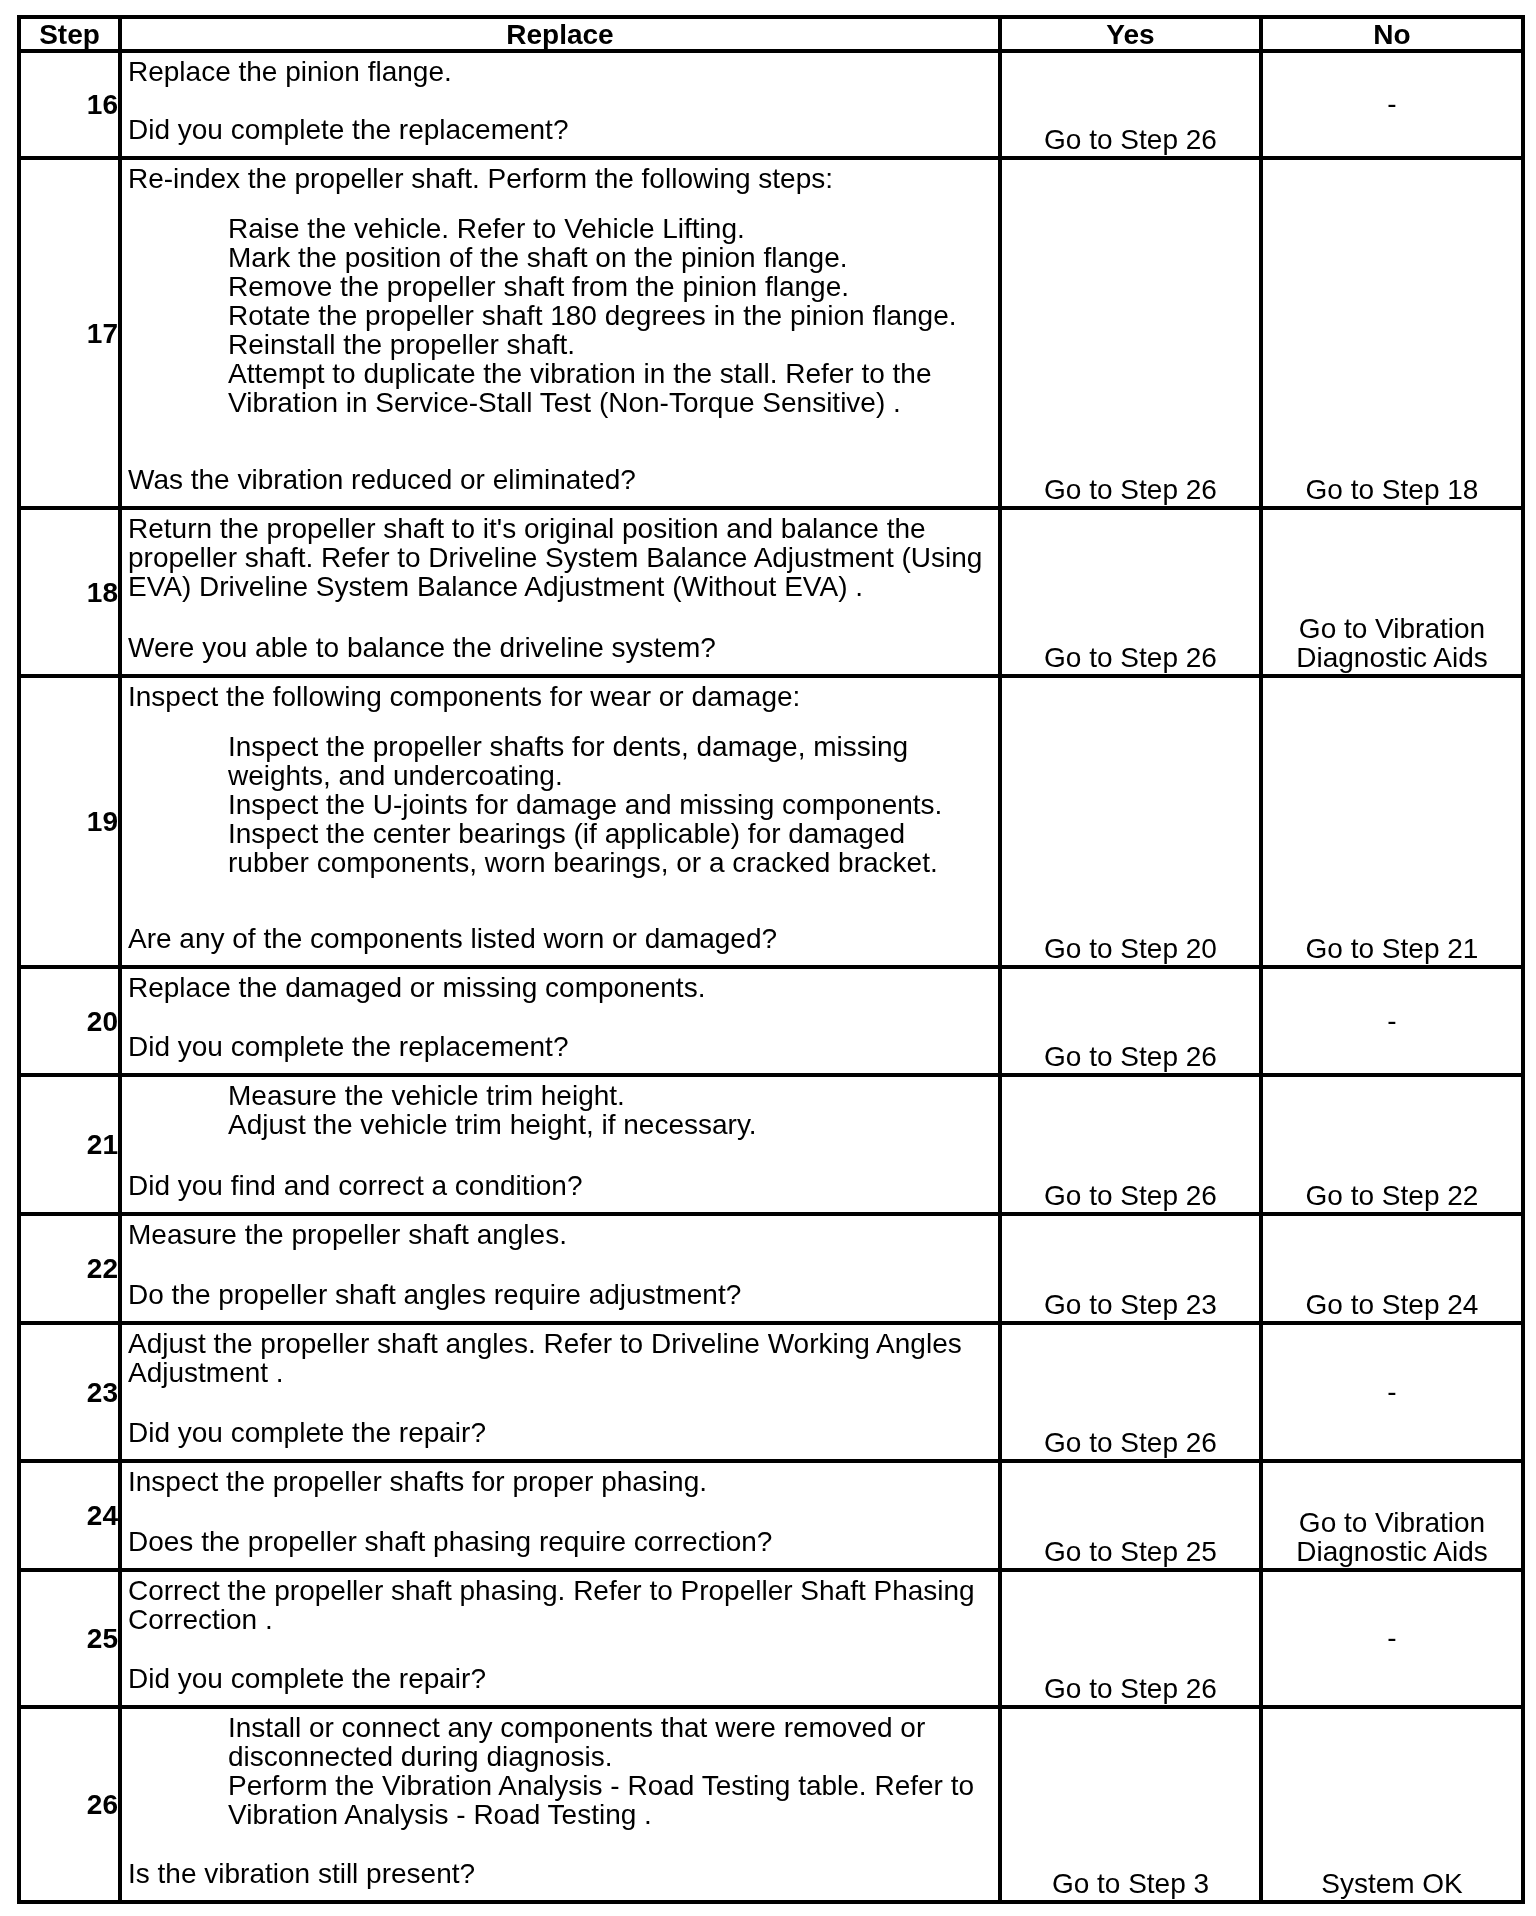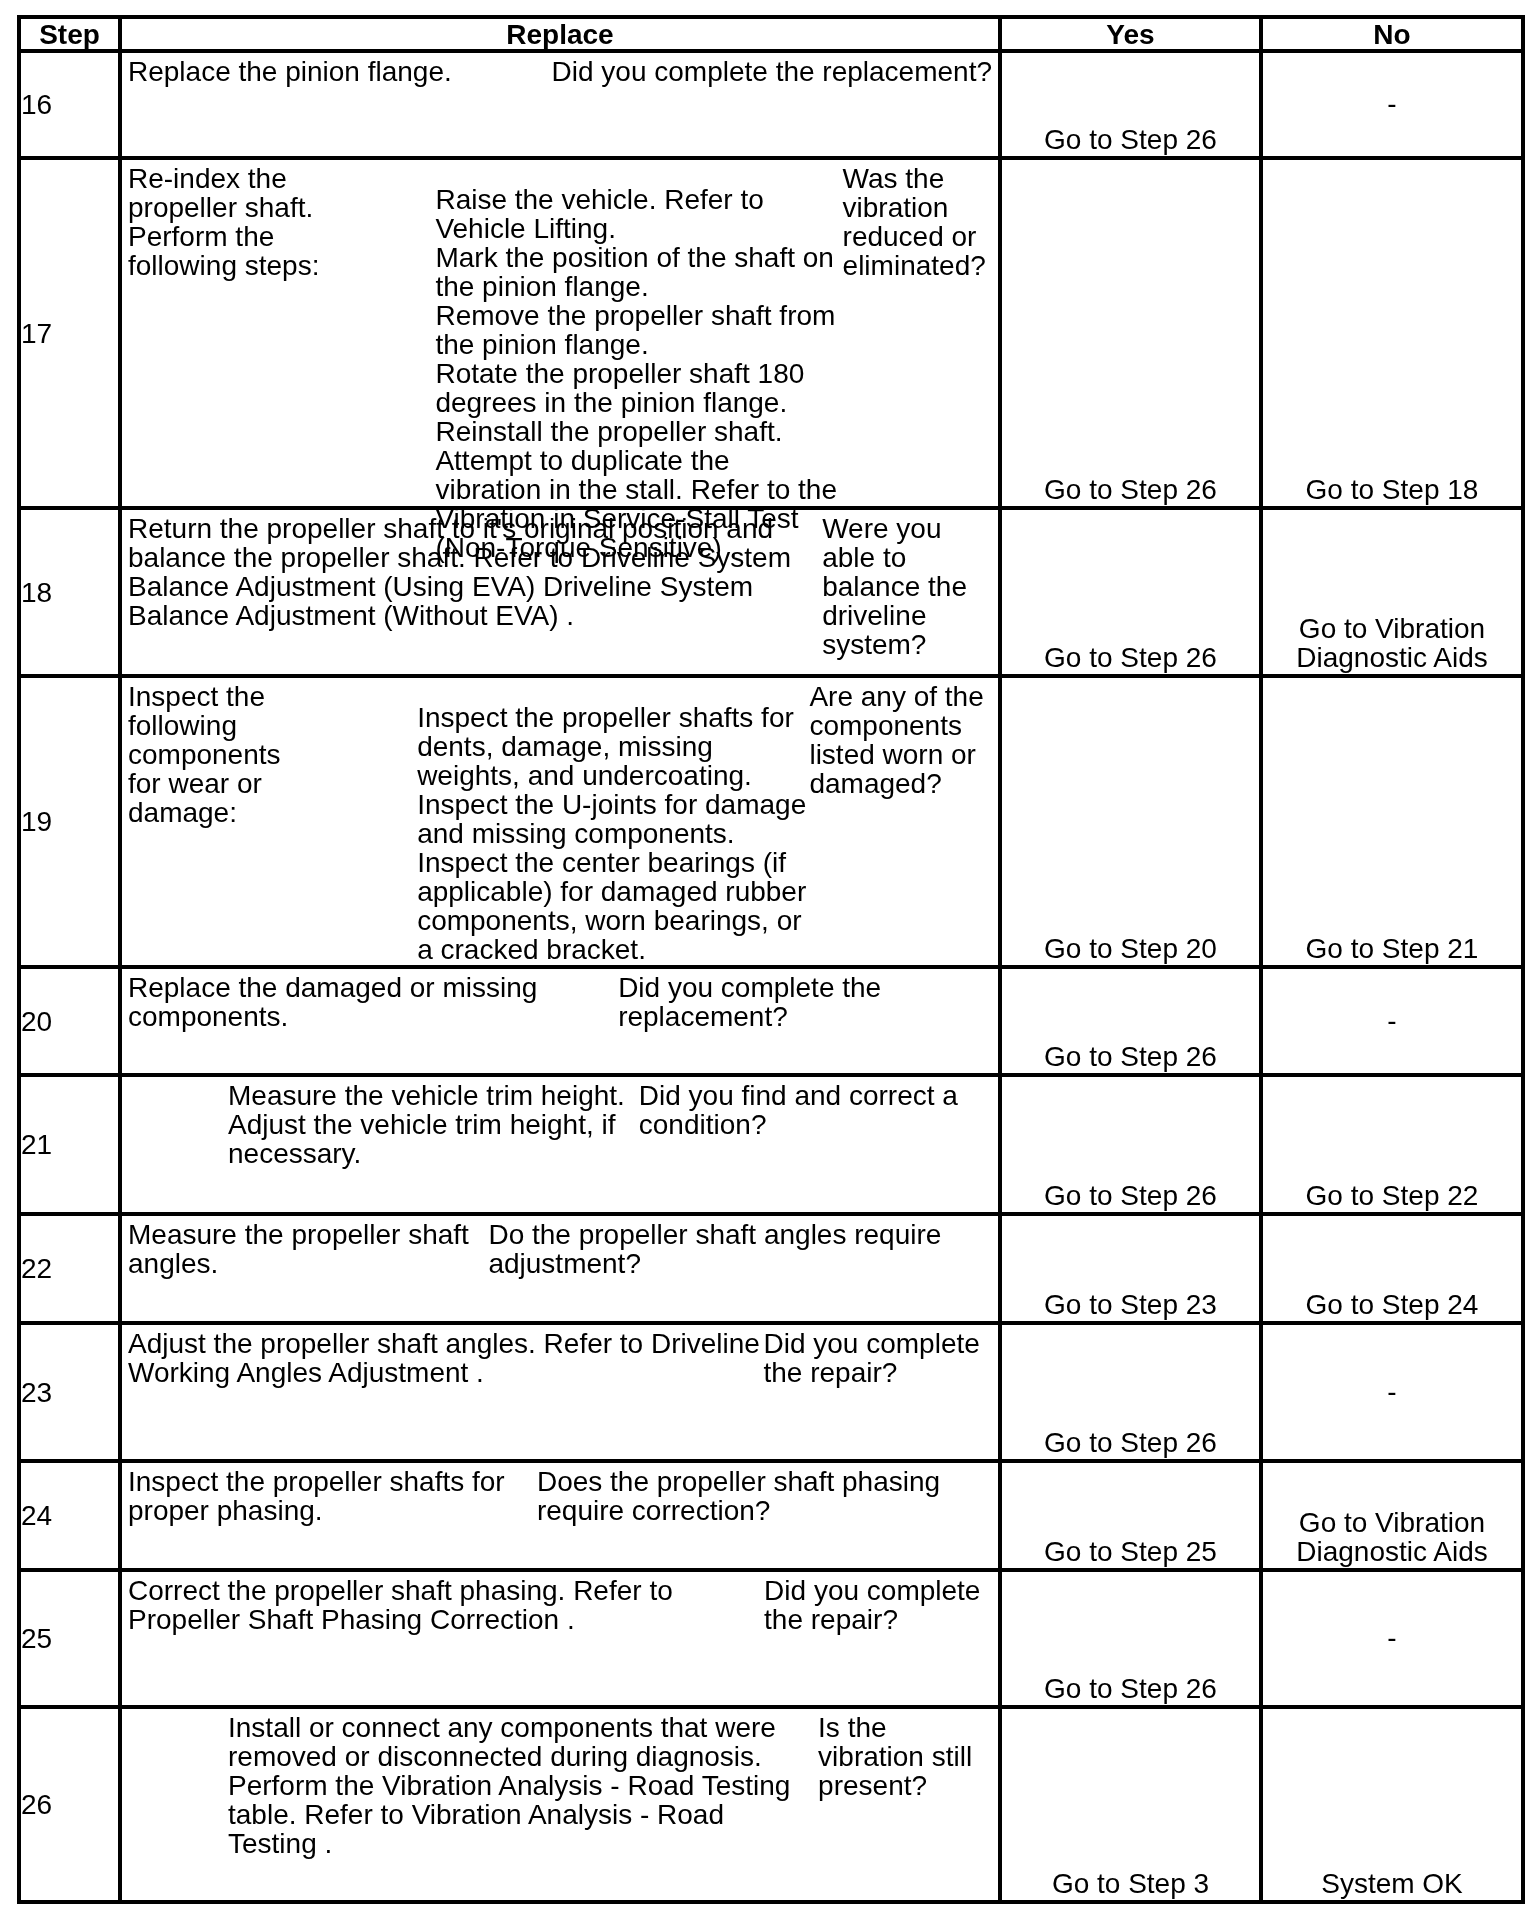--- a/index.html
+++ b/index.html
@@ -7,23 +7,23 @@
          font-family:"Liberation Sans", sans-serif; color:#000; }
   table.diag { position:absolute; left:17px; top:15px; width:1504px;
          border-collapse:collapse; table-layout:fixed; }
   table.diag td, table.diag th { border:4px solid #000; padding:0; vertical-align:top;
          font-size:28px; line-height:29px; }
   col.c-step { width:101px; }
   col.c-action { width:880px; }
   col.c-yes { width:261px; }
   col.c-no { width:262px; }
   th { font-weight:bold; text-align:center; height:30px; vertical-align:middle !important; }
-  td.step { text-align:left; vertical-align:middle !important; }
+  td.step { text-align:right; vertical-align:middle !important;font-weight:bold; }
   td.action { padding:4px 6px 0 6px !important; position:relative; }
-  .action-inner { display:flex; height:100%; }
+  .action-inner { display:flex; flex-direction:column; height:100%; }
   .intro { white-space:pre-line; }
   .bullets { padding-left:100px; margin-top:21px; }
   .bullets div { }
   .spacer { flex:1; }
   .question { padding-bottom:12px; }
   td.yes, td.no { text-align:center; vertical-align:bottom !important; padding-bottom:2px !important; }
   td.no.dash { vertical-align:middle !important; }
 </style>
 </head>
 <body>

